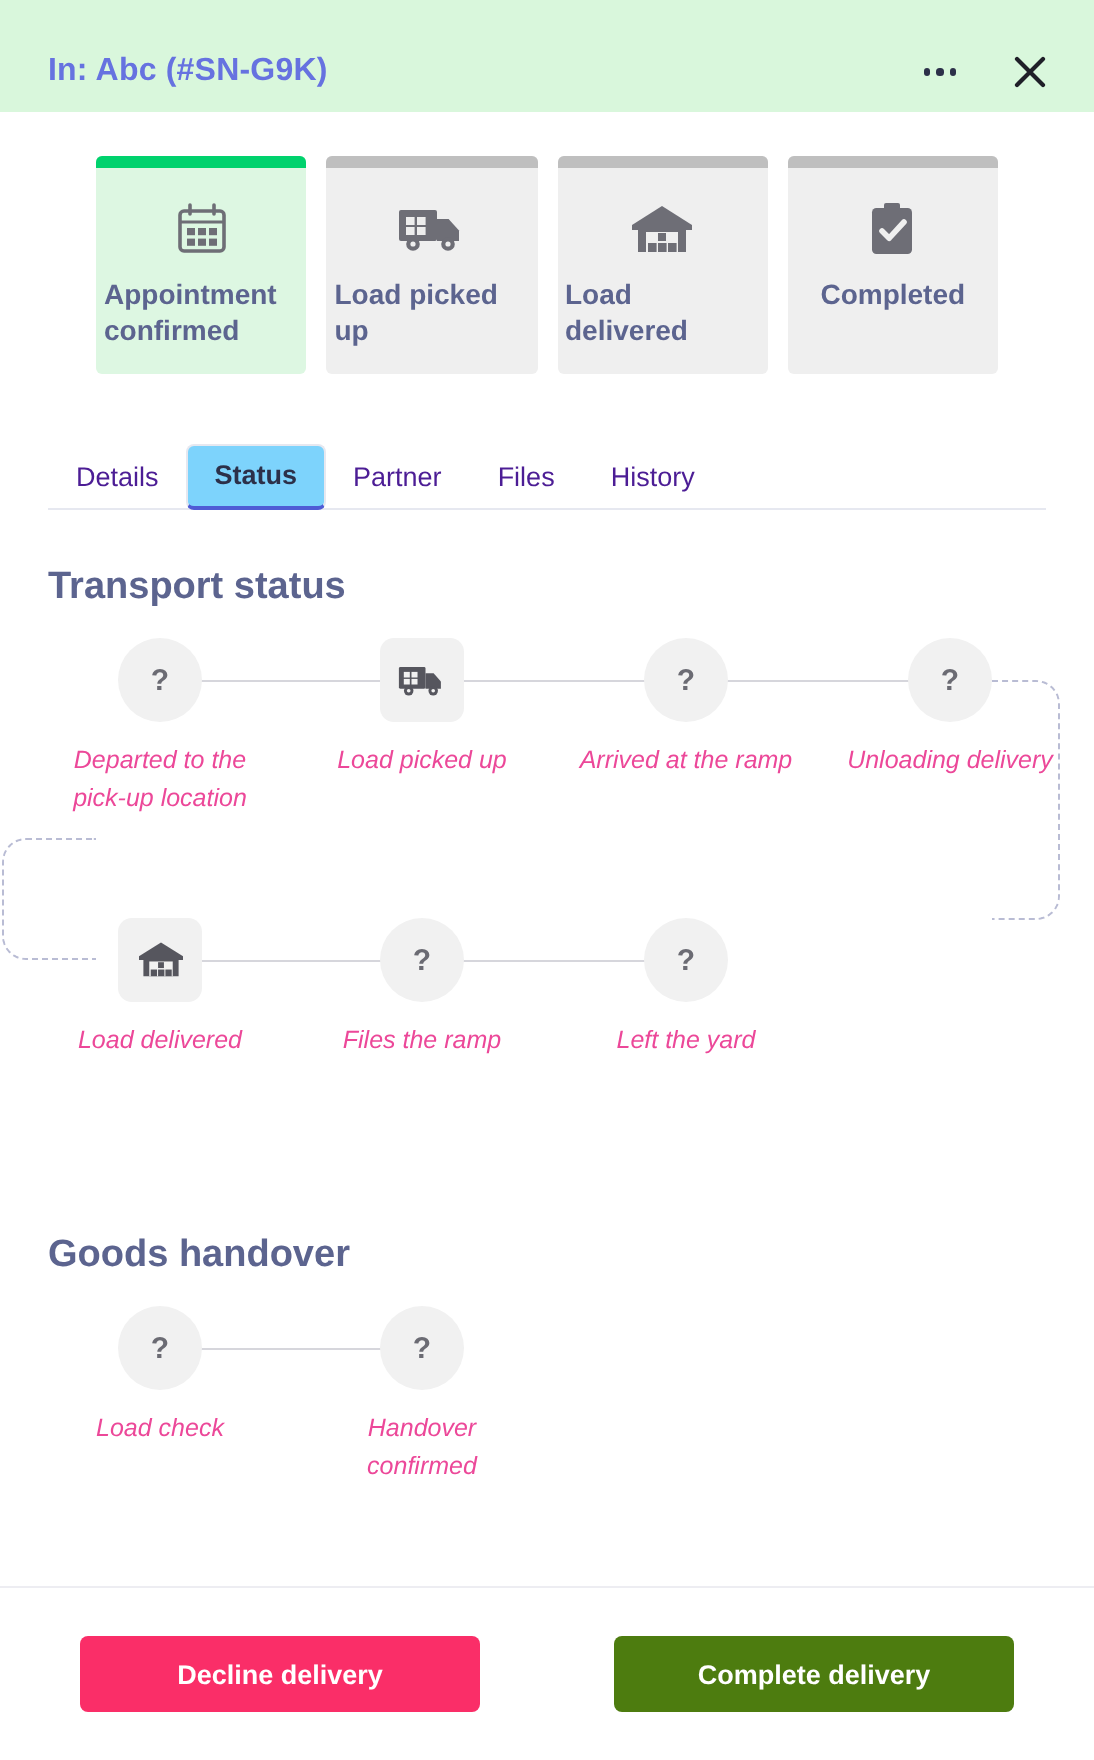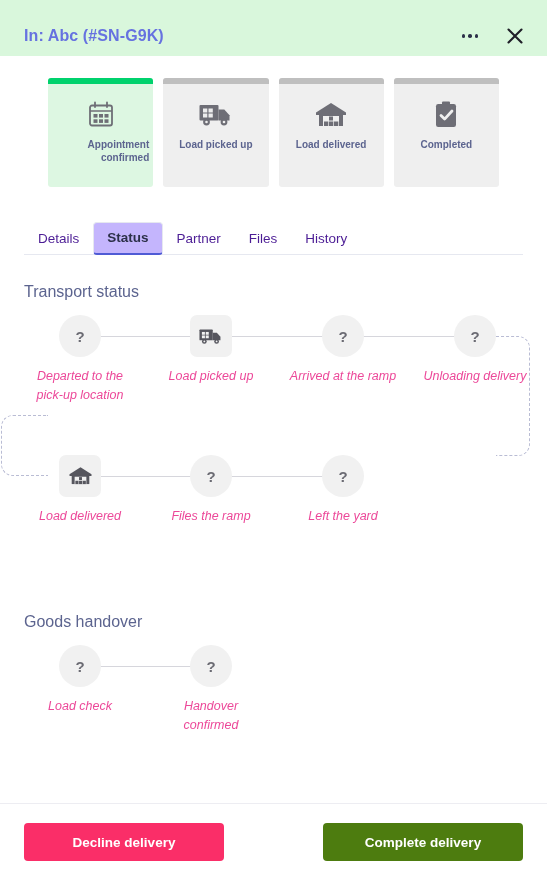--- a/index.html
+++ b/index.html
@@ -70,23 +70,23 @@
     flex: 0 0 auto;
   }
   .step-card.active { background: #DDF7E2; }
   .step-card.active .bar { background: #00D26D; }
   .step-icon {
     margin-top: 14px; height: 34px;
     display: flex; align-items: center; justify-content: center;
   }
   .step-label {
     margin-top: 7px;
-    font-size: 10px; font-weight: bold;
+    font-size: 14px; font-weight: bold;
     color: #5C648F;
-    text-align: right; line-height: 1.25;
+    text-align: left; line-height: 1.25;
     padding: 0 4px;
   }
 
   
   .tabs-wrap {
     margin: 33px 24px 0 24px;
     border-bottom: 1px solid #E6E8F0;
     display: flex; align-items: flex-end;
     flex: 0 0 auto;
     height: 35px;
@@ -96,35 +96,35 @@
     padding: 7px 13px 8px 13px;
     cursor: pointer;
     background: transparent;
     border: 1px solid transparent;
     border-radius: 4px 4px 0 0;
     position: relative; top: 1px;
     white-space: nowrap;
   }
   .tab.active {
     color: #2C3049; font-weight: bold;
-    background: #c4b5fd;
+    background: #7dd3fc;
     border-color: #E6E8F0;
     border-bottom: 2px solid #4F5BD5;
     border-radius: 4px;
   }
 
   
   .content {
     position: relative;
     flex: 1 1 auto;
     padding: 0 24px;
     overflow: hidden;
   }
   .section-title {
-    font-size: 16px; font-weight: normal;
+    font-size: 19px; font-weight: bold;
     color: #5C648F;
     margin-top: 28px;
   }
 
   
   .tl-row { position: relative; height: 118px; margin-top: 14px; }
   .tl-row.short { height: 92px; }
   .tl-line {
     position: absolute; height: 1px; background: #D6D6DC;
     top: 21px;
@@ -164,23 +164,23 @@
     position: absolute;
     border: 1px dashed #B9BCD4;
     border-right: none;
     border-radius: 12px 0 0 12px;
   }
 
   
   .footer {
     flex: 0 0 auto;
     border-top: 1px solid #EDEDF2;
-    height: 77px;
+    height: 87px;
     display: flex; align-items: center; justify-content: space-between;
-    padding: 0 24px;
+    padding: 0 40px;
   }
   .btn {
     width: 200px; height: 38px;
     border: none; border-radius: 4px;
     font-size: 13.5px; font-weight: bold;
     color: #ffffff; cursor: pointer;
     font-family: "Liberation Sans", sans-serif;
   }
   .btn-decline { background: #FA2E68; }
   .btn-complete { background: #4d7c0f; }

